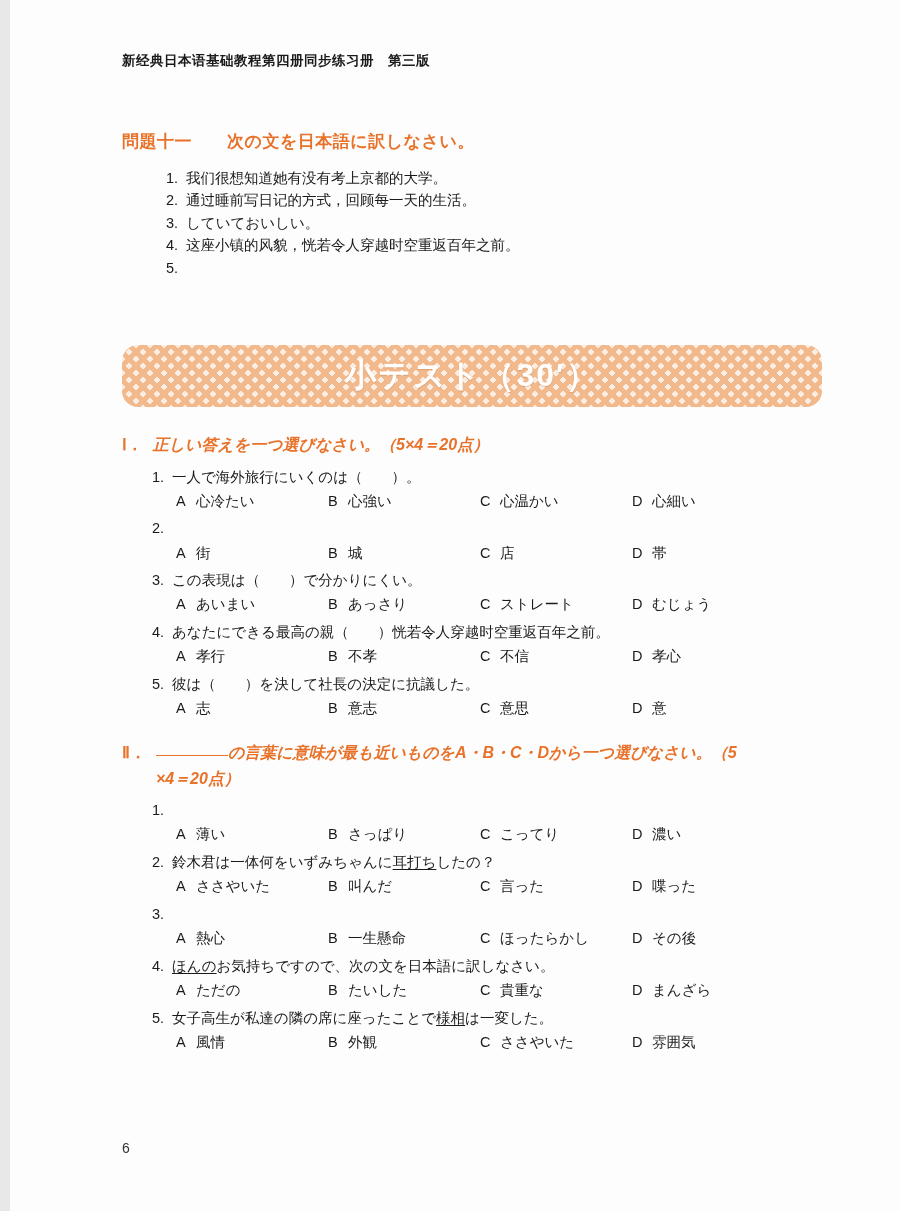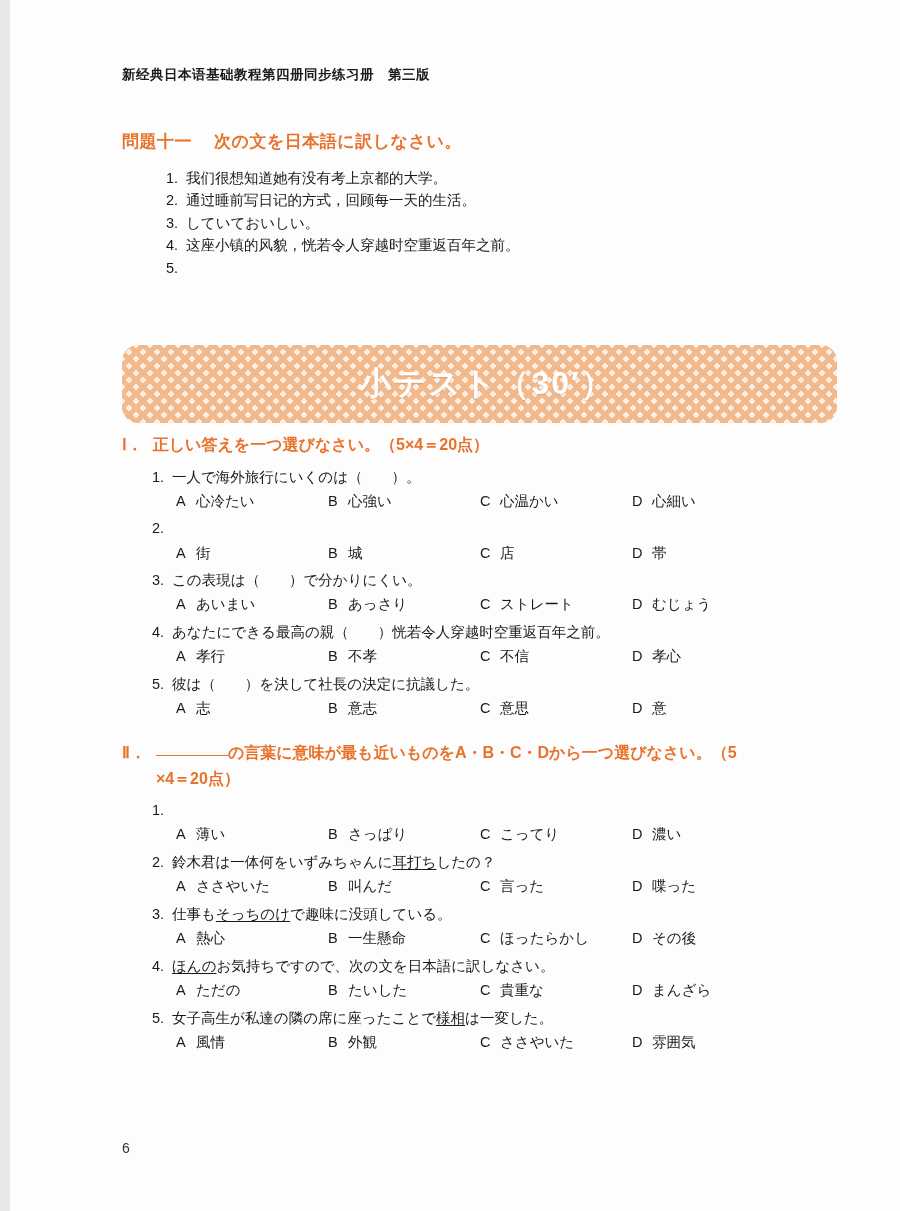--- a/index.html
+++ b/index.html
@@ -25,21 +25,21 @@
     width: 900px;
     height: 1211px;
     background: #fdfdfd;
     border-left: 10px solid #e8e8e8;
     box-sizing: border-box;
   }
 
   .header-title {
     position: absolute;
     left: 112px;
-    top: 66px;
+    top: 52px;
     font-size: 13.5px;
     font-weight: bold;
     color: #1a1a1a;
     letter-spacing: 0.5px;
   }
 
   .section-heading {
     color: #e8722a;
     font-weight: bold;
     font-size: 17px;
@@ -50,21 +50,21 @@
     position: absolute;
     left: 112px;
     top: 130px;
     width: 700px;
   }
   .q11 .heading-row {
     display: flex;
     align-items: baseline;
   }
   .q11 .heading-num {
-    margin-right: 22px;
+    margin-right: 35px;
   }
   .olist {
     margin: 14px 0 0 0;
     padding: 0;
     list-style: none;
   }
   .olist li {
     display: flex;
     align-items: baseline;
     font-size: 14.5px;
@@ -77,32 +77,31 @@
     flex: none;
     text-align: right;
     margin-right: 8px;
   }
 
   .banner {
     position: absolute;
     left: 112px;
     top: 345px;
     width: 700px;
-    height: 78px;
+    height: 62px;
     border-radius: 16px;
     background-color: #f2b98c;
     background-image:
       radial-gradient(circle, rgba(255,255,255,0.75) 2.6px, rgba(255,255,255,0) 2.9px),
       radial-gradient(circle, rgba(255,255,255,0.75) 2.6px, rgba(255,255,255,0) 2.9px);
     background-size: 14px 14px, 14px 14px;
     background-position: 0 0, 7px 7px;
     display: flex;
     align-items: center;
     justify-content: center;
-    padding-left: 15px;
   }
   .banner-text {
     font-size: 32px;
     font-weight: bold;
     color: #ffffff;
     letter-spacing: 2px;
     text-shadow: 0 1px 1px rgba(150,90,40,0.25);
   }
 
   .part {
@@ -120,20 +119,21 @@
     font-weight: bold;
     font-size: 16px;
     line-height: 1.6;
   }
   .part-heading .roman {
     flex: none;
     margin-right: 10px;
   }
   .part-heading .ptext {
     flex: 1;
+    font-style: italic;
   }
   .blank-line {
     display: inline-block;
     width: 72px;
     border-bottom: 1.5px solid #e8722a;
     vertical-align: 2px;
   }
 
   .qlist {
     margin: 8px 0 0 0;
@@ -412,21 +412,20 @@
             <span class="choice">
                 <span class="letter">D</span>
                 <span>喋った</span>
               </span>
           </div>
         </li>
 
         <li class="qitem">
           <div class="qstem">
             <span class="num">3.</span>
-            <span><span>仕事も</span><span class="ul">そっちのけ</span><span>で趣味に没頭している。</span></span>
           </div>
           <div class="choices">
             <span class="choice">
                 <span class="letter">A</span>
                 <span>熱心</span>
               </span>
             <span class="choice">
                 <span class="letter">B</span>
                 <span>一生懸命</span>
               </span>

